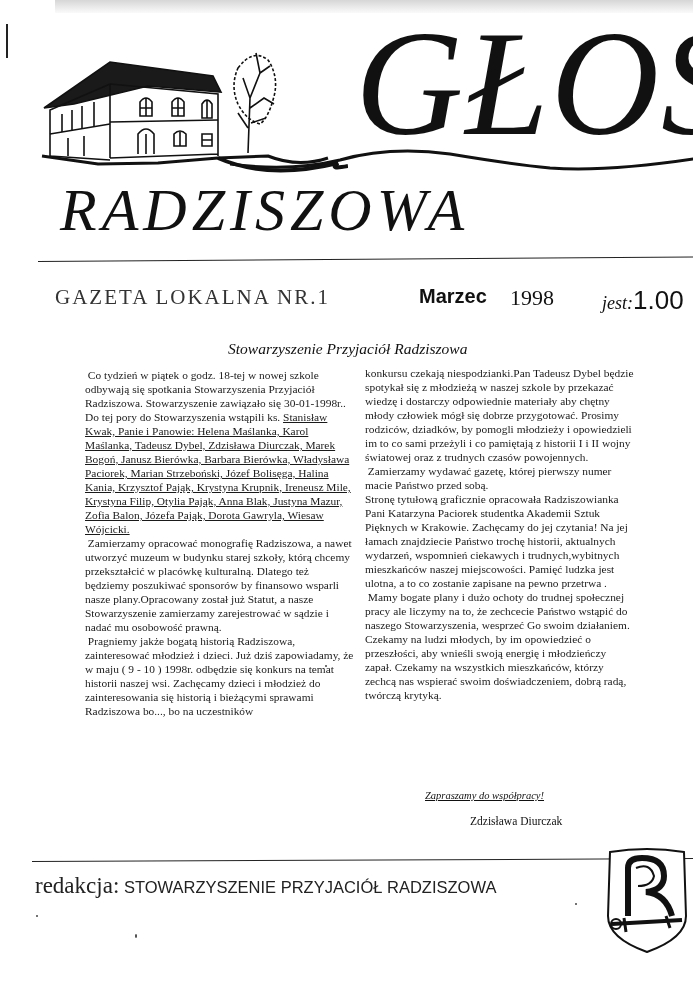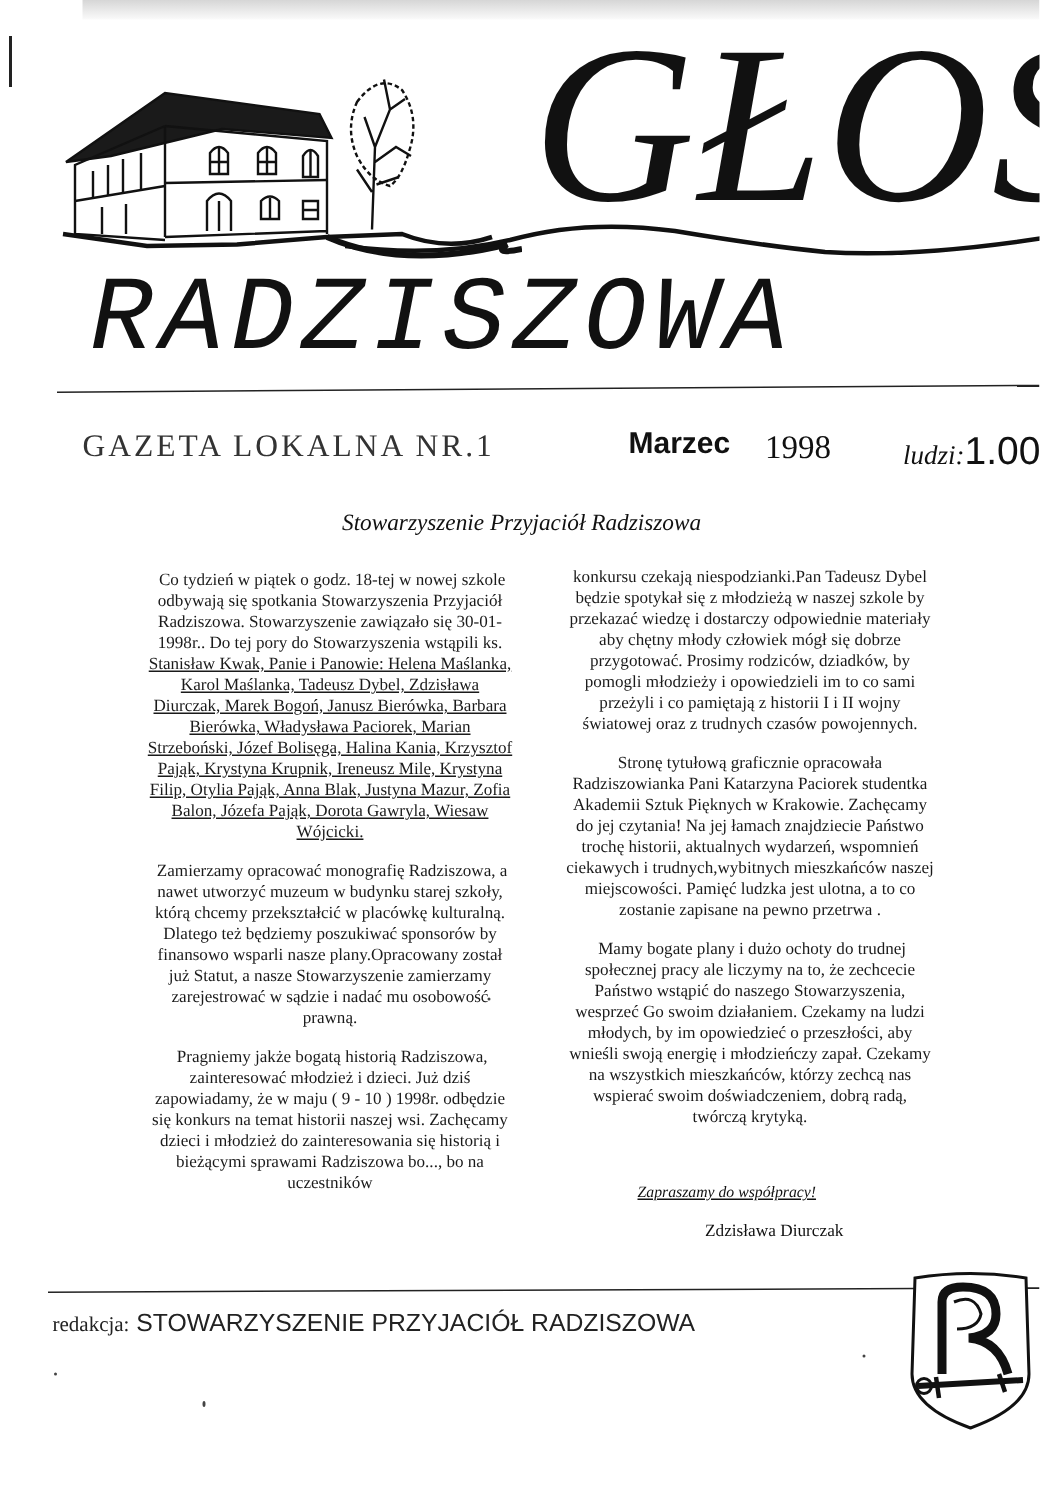--- a/index.html
+++ b/index.html
@@ -7,50 +7,50 @@
     body { position: relative; font-family: "Liberation Serif", serif; color: #111; }
 
     .scan-top { position: absolute; left: 55px; top: 0; width: 638px; height: 13px;
       background: linear-gradient(#d6d6d6, #ececec 60%, #fafafa); }
     .edge-mark { position: absolute; left: 6px; top: 24px; width: 2px; height: 34px; background: #222; }
 
     .illustration { position: absolute; left: 38px; top: 38px; width: 310px; height: 150px; }
 
     .title-glos { position: absolute; left: 355px; top: 8px; font-family: "Liberation Serif", serif;
       font-style: italic; font-size: 150px; line-height: 1; letter-spacing: 2px; color: #111; }
-    .title-radz { position: absolute; left: 60px; top: 180px; font-family: Liberation Mono, monospace;
-      font-style: italic; font-size: 70px; line-height: 1; letter-spacing: 5px; color: #111; }
+    .title-radz { position: absolute; left: 60px; top: 180px; font-family: Liberation Serif, serif;
+      font-style: italic; font-size: 60px; line-height: 1; letter-spacing: 5px; color: #111; }
 
     .rule { position: absolute; height: 1px; background: #222; }
     .rule-top { left: 38px; top: 261px; width: 655px; transform: rotate(-0.4deg); transform-origin: left; }
     .rule-bottom { left: 32px; top: 861px; width: 661px; transform: rotate(-0.25deg); transform-origin: left; }
 
     .masthead { position: absolute; left: 55px; top: 285px; width: 640px; height: 28px; font-size: 21px; }
     .masthead span { position: absolute; top: 0; white-space: nowrap; }
     .mh-gazeta { left: 0; letter-spacing: 2px; font-family: "Liberation Serif", serif; color: #333; }
     .mh-marzec { left: 364px; font-family: "Liberation Sans", sans-serif; font-size: 20px; font-weight: bold; }
     .mh-year { left: 455px; font-size: 22px; }
     .mh-price { left: 547px; font-style: italic; font-size: 18px; }
     .mh-price b { font-family: "Liberation Sans", sans-serif; font-weight: normal; font-style: normal; font-size: 26px; }
 
     .article-title { position: absolute; left: 228px; top: 340px; font-style: italic; font-size: 15.5px; }
 
     .col { position: absolute; font-family: "Liberation Serif", serif; font-size: 11.4px; line-height: 14px;
       color: #1a1a1a; text-align: left; }
     .col-left { left: 85px; top: 368px; width: 270px; }
     .col-right { left: 365px; top: 366px; width: 270px; }
-    .col p { margin: 12px; text-align: center; }
+    .col p { margin: 0; }
     .col .u { text-decoration: underline; }
 
     .invite { position: absolute; left: 425px; top: 790px; font-style: italic; font-size: 10.5px; text-decoration: underline; }
     .signature { position: absolute; left: 470px; top: 815px; font-size: 11.5px; }
 
     .footer { position: absolute; left: 35px; top: 873px; font-family: "Liberation Sans", sans-serif; font-size: 16.5px;
       color: #222; white-space: nowrap; }
-    .footer .label { font-family: "Liberation Serif", serif; font-size: 14px; }
+    .footer .label { font-family: "Liberation Serif", serif; font-size: 23px; }
 
     .crest { position: absolute; left: 602px; top: 846px; width: 90px; height: 108px; }
 
     .speck { position: absolute; width: 2px; height: 2px; background: #444; border-radius: 50%; }
   </style>
 </head>
 <body>
 
 <div class="scan-top"></div>
 <div class="edge-mark"></div>
@@ -89,33 +89,34 @@
   <path d="M0 22 Q60 30 110 18 Q160 4 220 12 Q280 22 320 26 Q380 30 470 16" fill="none" stroke="#111" stroke-width="3"></path>
 </svg>
 <div class="title-radz">RADZISZOWA</div>
 
 <div class="rule rule-top"></div>
 
 <div class="masthead">
   <span class="mh-gazeta">GAZETA LOKALNA NR.1</span>
   <span class="mh-marzec">Marzec</span>
   <span class="mh-year">1998</span>
-  <span class="mh-price"><span style="position:static">ludzi:</span><b>1.00</b></span>
+  <span class="mh-price"><span style="position:static">jest:</span><b>1.00</b></span>
 </div>
 
 <div class="article-title">Stowarzyszenie Przyjaciół Radziszowa</div>
 
 <div class="col col-left">
   <p>&nbsp;<span>Co tydzień w piątek o godz. 18-tej  w nowej szkole odbywają się spotkania Stowarzyszenia Przyjaciół Radziszowa. Stowarzyszenie zawiązało się 30-01-1998r.. Do tej pory do Stowarzyszenia wstąpili ks.</span> <span class="u">Stanisław Kwak, Panie i Panowie: Helena Maślanka, Karol Maślanka, Tadeusz Dybel, Zdzisława Diurczak, Marek Bogoń, Janusz Bierówka, Barbara Bierówka, Władysława Paciorek, Marian Strzeboński, Józef Bolisęga, Halina Kania, Krzysztof Pająk, Krystyna Krupnik, Ireneusz Mile, Krystyna Filip, Otylia Pająk, Anna Blak, Justyna Mazur, Zofia Balon, Józefa Pająk, Dorota Gawryla, Wiesaw Wójcicki.</span></p>
   <p>&nbsp;<span>Zamierzamy opracować monografię Radziszowa, a nawet utworzyć muzeum w budynku starej szkoły, którą chcemy przekształcić w placówkę kulturalną. Dlatego też będziemy poszukiwać sponsorów by finansowo wsparli nasze plany.Opracowany został już Statut, a nasze Stowarzyszenie zamierzamy zarejestrować w sądzie i nadać mu osobowość prawną.</span></p>
   <p>&nbsp;<span>Pragniemy jakże bogatą historią Radziszowa, zainteresować młodzież i dzieci. Już dziś zapowiadamy, że w maju ( 9 - 10 ) 1998r. odbędzie się konkurs na temat historii naszej wsi. Zachęcamy dzieci i młodzież do zainteresowania się historią i bieżącymi sprawami Radziszowa bo..., bo na uczestników</span></p>
 </div>
 
 <div class="col col-right">
   <p>konkursu czekają niespodzianki.Pan Tadeusz Dybel będzie spotykał się z młodzieżą w naszej szkole by przekazać wiedzę i dostarczy odpowiednie materiały aby chętny młody człowiek mógł się dobrze przygotować. Prosimy rodziców, dziadków, by  pomogli młodzieży i opowiedzieli im to co sami przeżyli i co pamiętają z historii I i II wojny światowej oraz z trudnych czasów powojennych.</p>
+  <p>&nbsp;<span>Zamierzamy wydawać gazetę, której pierwszy numer macie Państwo przed sobą.</span></p>
   <p>Stronę tytułową graficznie opracowała Radziszowianka Pani Katarzyna Paciorek studentka Akademii Sztuk Pięknych w Krakowie. Zachęcamy do jej czytania! Na jej łamach znajdziecie Państwo trochę historii, aktualnych wydarzeń, wspomnień ciekawych i trudnych,wybitnych mieszkańców naszej miejscowości. Pamięć ludzka jest ulotna, a to co zostanie zapisane na pewno przetrwa .</p>
   <p>&nbsp;<span>Mamy bogate plany i dużo ochoty do trudnej społecznej pracy ale liczymy na to, że zechcecie Państwo wstąpić do naszego Stowarzyszenia, wesprzeć  Go swoim działaniem. Czekamy na ludzi młodych, by im opowiedzieć o przeszłości, aby wnieśli swoją energię i młodzieńczy zapał. Czekamy na wszystkich mieszkańców, którzy zechcą nas wspierać swoim doświadczeniem, dobrą radą, twórczą krytyką.</span></p>
 </div>
 
 <div class="invite">Zapraszamy do współpracy!</div>
 <div class="signature">Zdzisława Diurczak</div>
 
 <div class="rule rule-bottom"></div>
 
 <div class="footer">

